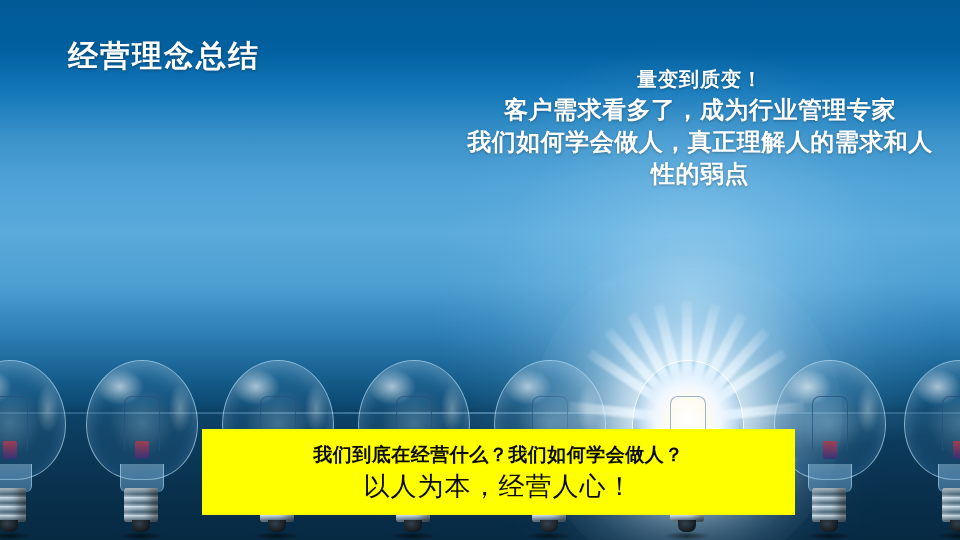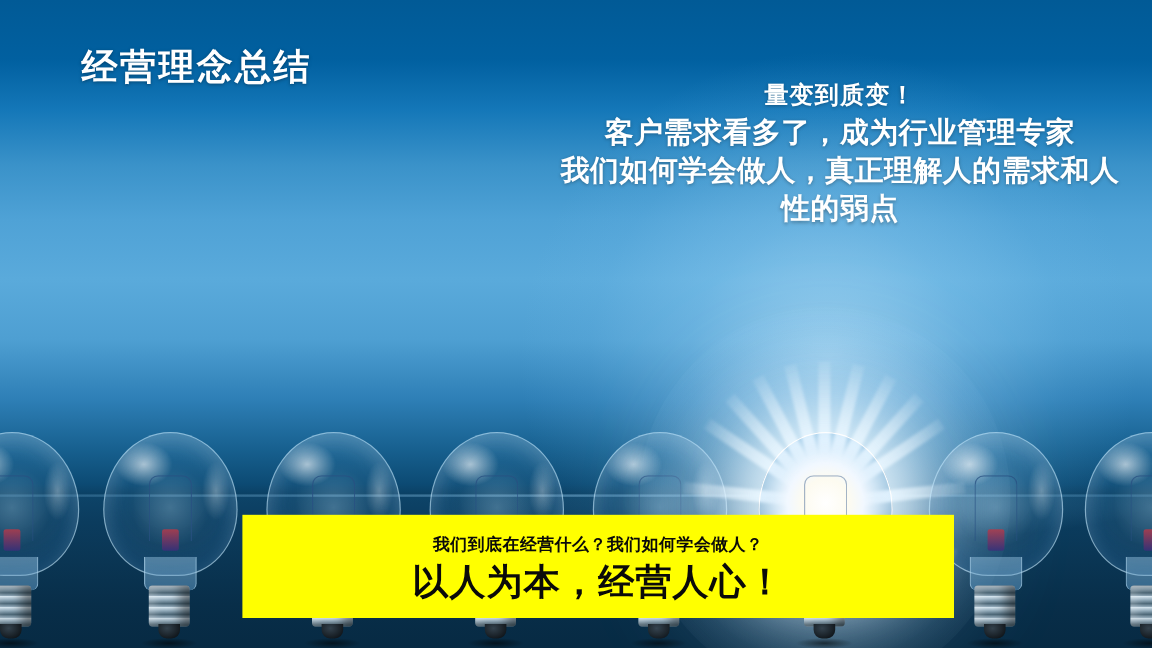--- a/index.html
+++ b/index.html
@@ -149,24 +149,24 @@
     font-size:24px;font-weight:bold;color:#ffffff;line-height:32px;
     letter-spacing:.5px;text-shadow:0 1px 3px rgba(0,0,0,.30);
   }
 
   .callout{
     position:absolute;left:202px;top:429px;width:593px;height:86px;
     background:#ffff00;
     display:flex;flex-direction:column;align-items:center;justify-content:center;
   }
   .callout .c1{
-    font-size:14px;font-weight:bold;color:#0a0a0a;line-height:28px;letter-spacing:.5px;
+    font-size:19px;font-weight:bold;color:#0a0a0a;line-height:28px;letter-spacing:.5px;
   }
   .callout .c2{
-    font-size:30px;font-weight:bold;color:#0a0a0a;line-height:36px;letter-spacing:1px;
+    font-size:26px;font-weight:normal;color:#0a0a0a;line-height:36px;letter-spacing:1px;
   }
 </style>
 </head>
 <body>
 
 <div id="slide">
 
   <div class="sky"></div>
   <div class="sky-glow"></div>
   <div class="ground"></div>

